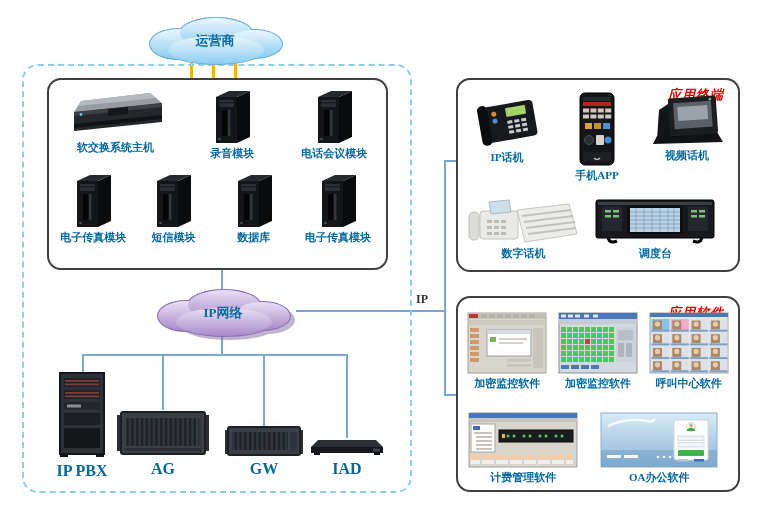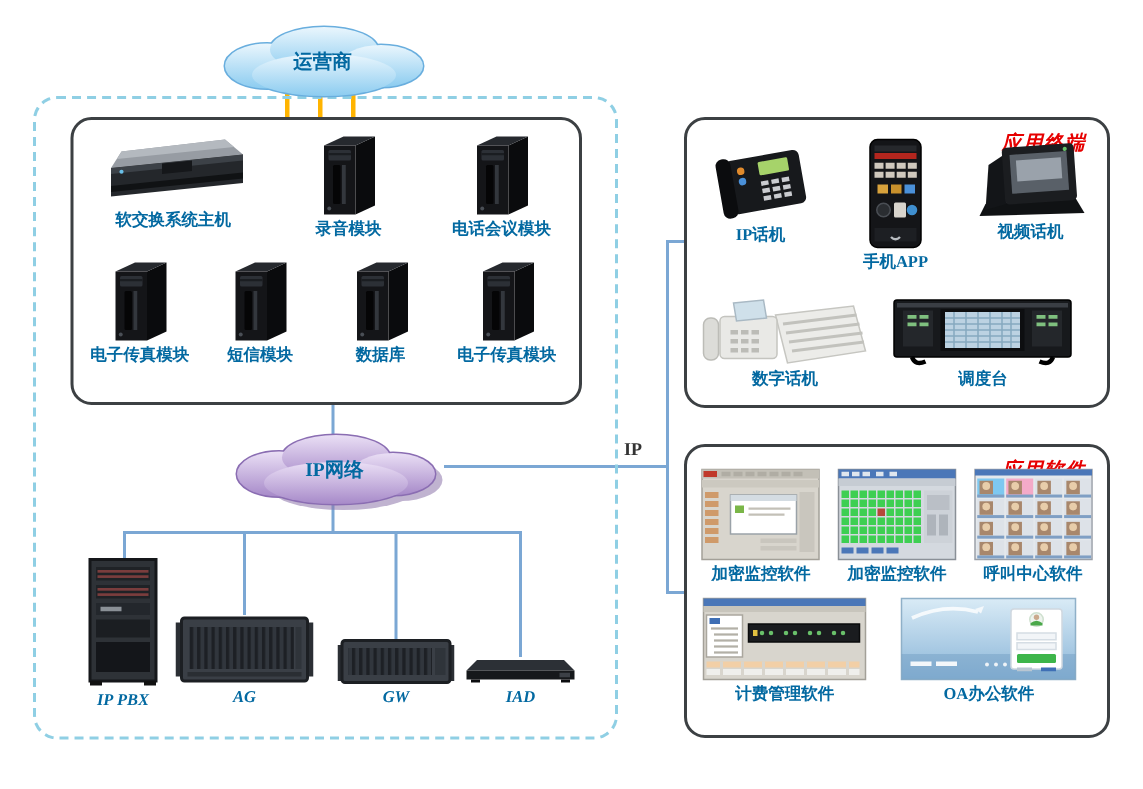--- a/index.html
+++ b/index.html
@@ -3,21 +3,21 @@
 <meta charset="utf-8">
 <style>
   html,body{margin:0;padding:0;background:#fff;}
   .canvas{position:relative;width:762px;height:526px;background:#fff;overflow:hidden;
           font-family:"Liberation Serif","DejaVu Serif",serif;}
   .line{position:absolute;background:#7ba7d4;}
   .yline{position:absolute;background:#ffb400;}
   .box-dashed{position:absolute;border:2px dashed #8fcfe4;border-radius:16px;}
   .box-solid{position:absolute;border:2px solid #3c4043;border-radius:14px;background:#fff;}
   .lbl{font-weight:bold;font-size:11px;color:#0369a1;text-align:center;white-space:nowrap;line-height:1.25;}
-  .lbl-lg{font-size:11px;font-style:italic;}
+  .lbl-lg{font-size:16px;}
   .red-title{position:absolute;top:6px;right:14px;font-weight:bold;font-size:13px;color:#e60000;letter-spacing:1px;font-style:italic;}
   .cloud{position:absolute;display:flex;align-items:center;justify-content:center;}
   .cloud svg{position:absolute;left:0;top:0;width:100%;height:100%;}
   .cloud .lbl{position:relative;font-size:13px;z-index:2;}
   .row{position:absolute;display:flex;align-items:flex-start;}
   .cell{display:flex;flex-direction:column;align-items:center;justify-content:flex-end;gap:3px;}
   .dev{position:absolute;display:flex;flex-direction:column;align-items:center;gap:3px;}
   .ip-tag{position:absolute;font-size:12px;font-weight:bold;color:#333;}
 </style>
 </head>
@@ -559,21 +559,21 @@
               <rect x="60.4" y="45.1" width="18" height="2"></rect>
             <rect x="2.5" y="58.3" width="18" height="2"></rect>
               <rect x="21.8" y="58.3" width="18" height="2"></rect>
               <rect x="41.1" y="58.3" width="18" height="2"></rect>
               <rect x="60.4" y="58.3" width="18" height="2"></rect>
           </g>
         </svg>
         <span class="lbl">呼叫中心软件</span>
       </div>
     </div>
-    <div class="row" style="top:100px;left:4px;right:4px;height:74px">
+    <div class="row" style="top:114px;left:4px;right:4px;height:74px">
       <div class="cell" style="flex:0 0 45%">
         <svg width="110" height="56" viewBox="0 0 110 56">
           <rect x="1" y="1" width="108" height="54" fill="#d8d5cd" stroke="#a3a098"></rect>
           <rect x="1" y="1" width="108" height="5" fill="#4b77b8"></rect>
           <rect x="1" y="6" width="108" height="4" fill="#c8c5bc"></rect>
           <rect x="3" y="12" width="24" height="28" fill="#fff" stroke="#aaa79e"></rect>
           <rect x="5" y="14" width="7" height="4" fill="#3f6fb5"></rect>
           <g stroke="#b3b0a7" stroke-width="1.5">
               <line x1="6" y1="21" x2="24" y2="21"></line>
               <line x1="8" y1="25" x2="24" y2="25"></line>

